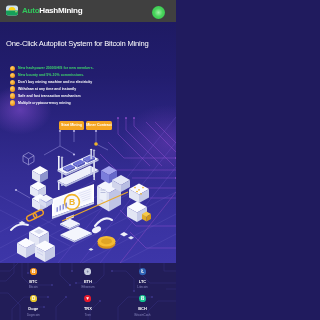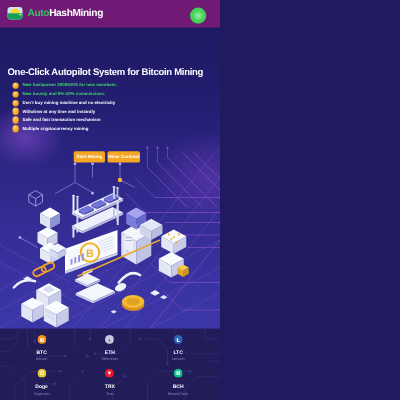--- a/index.html
+++ b/index.html
@@ -5,38 +5,38 @@
   * { margin:0; padding:0; box-sizing:border-box; }
   html,body { width:176px; height:320px; overflow:hidden; }
   body {
     font-family:"Liberation Sans", sans-serif;
     background:#201b5e;
     color:#fff;
   }
   .page { position:relative; width:176px; height:320px; overflow:hidden; background:#201b5e; }
 
   
-  .header { position:absolute; top:0; left:0; width:176px; height:22px; background:#701a75; z-index:40; }
+  .header { position:absolute; top:0; left:0; width:176px; height:22px; background:#404040; z-index:40; }
   .logo-wrap { position:absolute; left:5px; top:4.2px; display:flex; align-items:center; }
   .logo-mark { width:14px; height:13px; flex:0 0 auto; }
   .brand { font-size:8.1px; font-weight:bold; letter-spacing:-0.28px; white-space:nowrap; margin-left:3px; }
   .brand .ga { color:#31c55b; }
   .brand .wh { color:#ffffff; }
   .menu-btn { position:absolute; left:152px; top:6px; width:13px; height:13px; border-radius:50%;
      background:radial-gradient(circle at 50% 50%, #9ef0a5 0%, #49d45c 45%, #2fc247 100%); }
 
   
   .hero { position:absolute; top:22px; left:0; width:176px; height:241px; overflow:hidden;
     background:
       radial-gradient(ellipse 44px 34px at 20px 88px, rgba(150,85,225,.5) 0%, rgba(150,85,225,0) 72%),
       radial-gradient(ellipse 62px 50px at 168px 120px, rgba(140,70,210,.35) 0%, rgba(140,70,210,0) 75%),
       linear-gradient(180deg,#1e1a63 0%, #221d6e 22%, #2a2480 42%, #332c92 62%, #3a33a2 85%, #3d36a8 100%);
   }
   .herolines { position:absolute; inset:0; }
-  .heroTitle { position:absolute; left:6px; top:32px; width:170px; font-size:7.6px; font-weight:bold;
+  .heroTitle { position:absolute; left:6px; top:18px; width:170px; font-size:7.6px; font-weight:normal;
      line-height:8.4px; letter-spacing:-0.22px; color:#fff; }
   .bullets { position:absolute; left:10px; top:43px; }
   .bullet { display:flex; align-items:center; height:6.9px; }
   .bdot { width:5.4px; height:5.4px; border-radius:50%; flex:0 0 auto; margin-right:2.6px;
      background:radial-gradient(circle at 40% 35%, #ffd36a 0%, #f2a227 55%, #d9821a 100%); }
   .btxt { font-size:3.5px; font-weight:bold; white-space:nowrap; letter-spacing:0.02px; }
   .g { color:#3fd96b; }
   .w { color:#ffffff; }
   .btns { position:absolute; left:59px; top:99px; display:flex; gap:2px; }
   .btn { background:#f5a623; color:#fff; font-size:3.6px; font-weight:bold; border-radius:1.5px;

